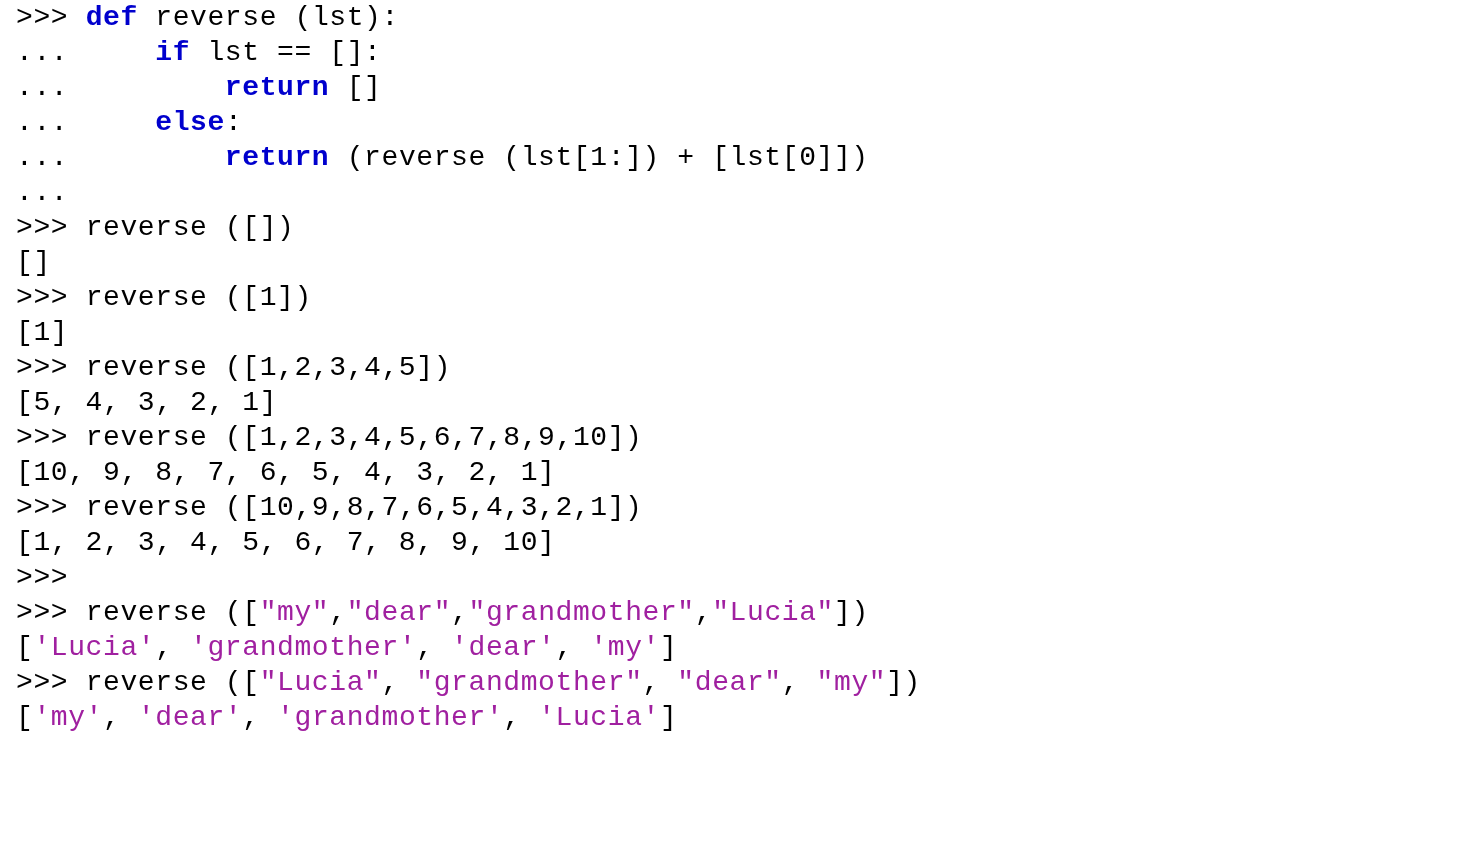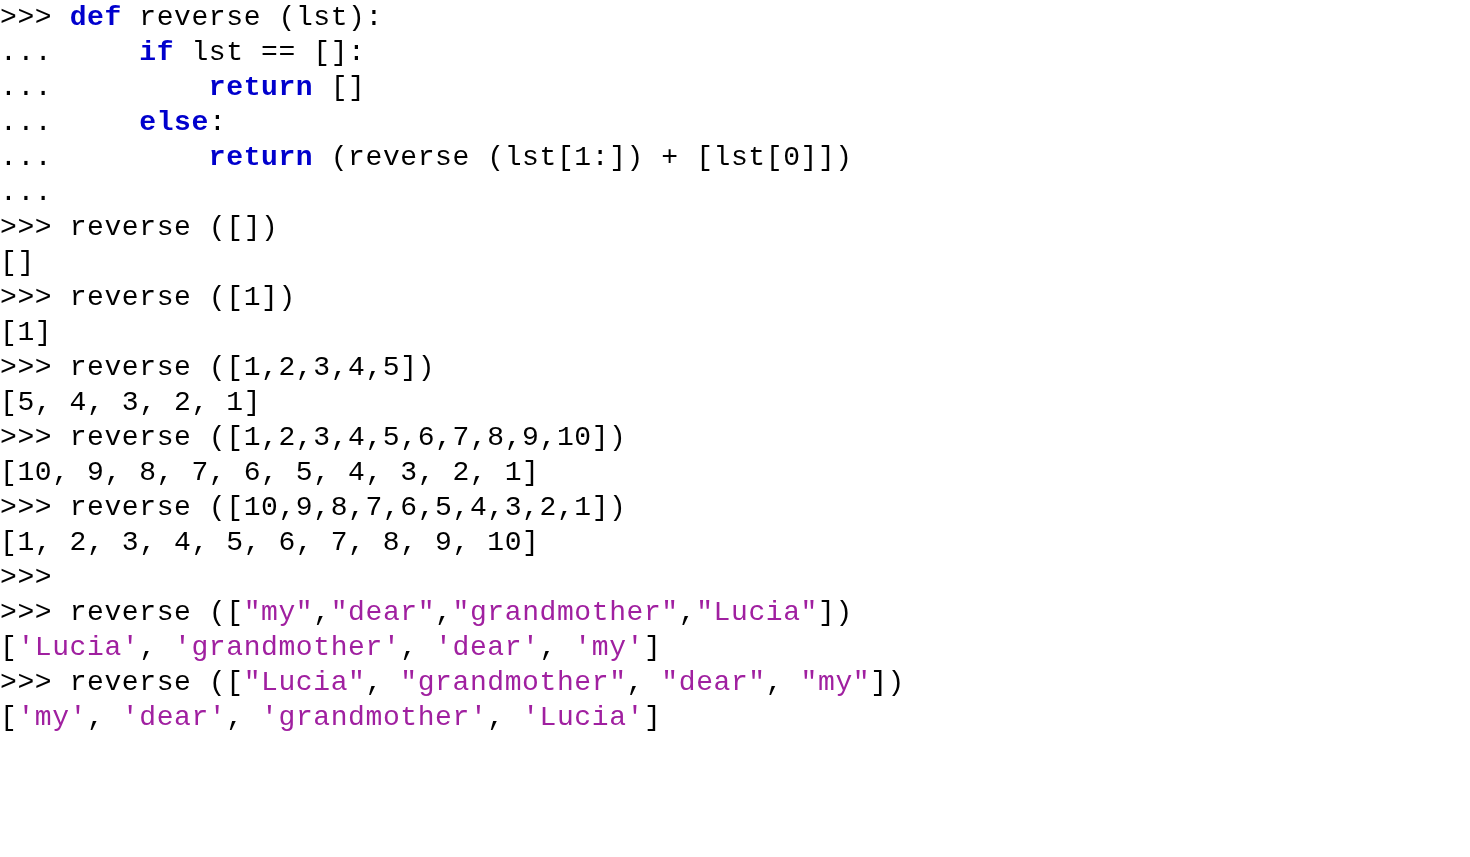--- a/index.html
+++ b/index.html
@@ -9,21 +9,21 @@
     width: 1470px;
     height: 857px;
     overflow: hidden;
   }
   pre.code {
     font-family: "Courier New", Courier, monospace;
     font-size: 28px;
     line-height: 1.25;
     letter-spacing: 0.6px;
     margin: 0;
-    padding: 0 0;
+    padding: 0 16px;
     white-space: pre;
     color: #000000;
   }
   .prompt  { color: #000000; }
   .kw      { color: #0000cd; font-weight: bold; }
   .fn      { color: #000000; }
   .punct   { color: #000000; }
   .str     { color: #a020a0; } 
   .plain   { color: #000000; }
 </style>

